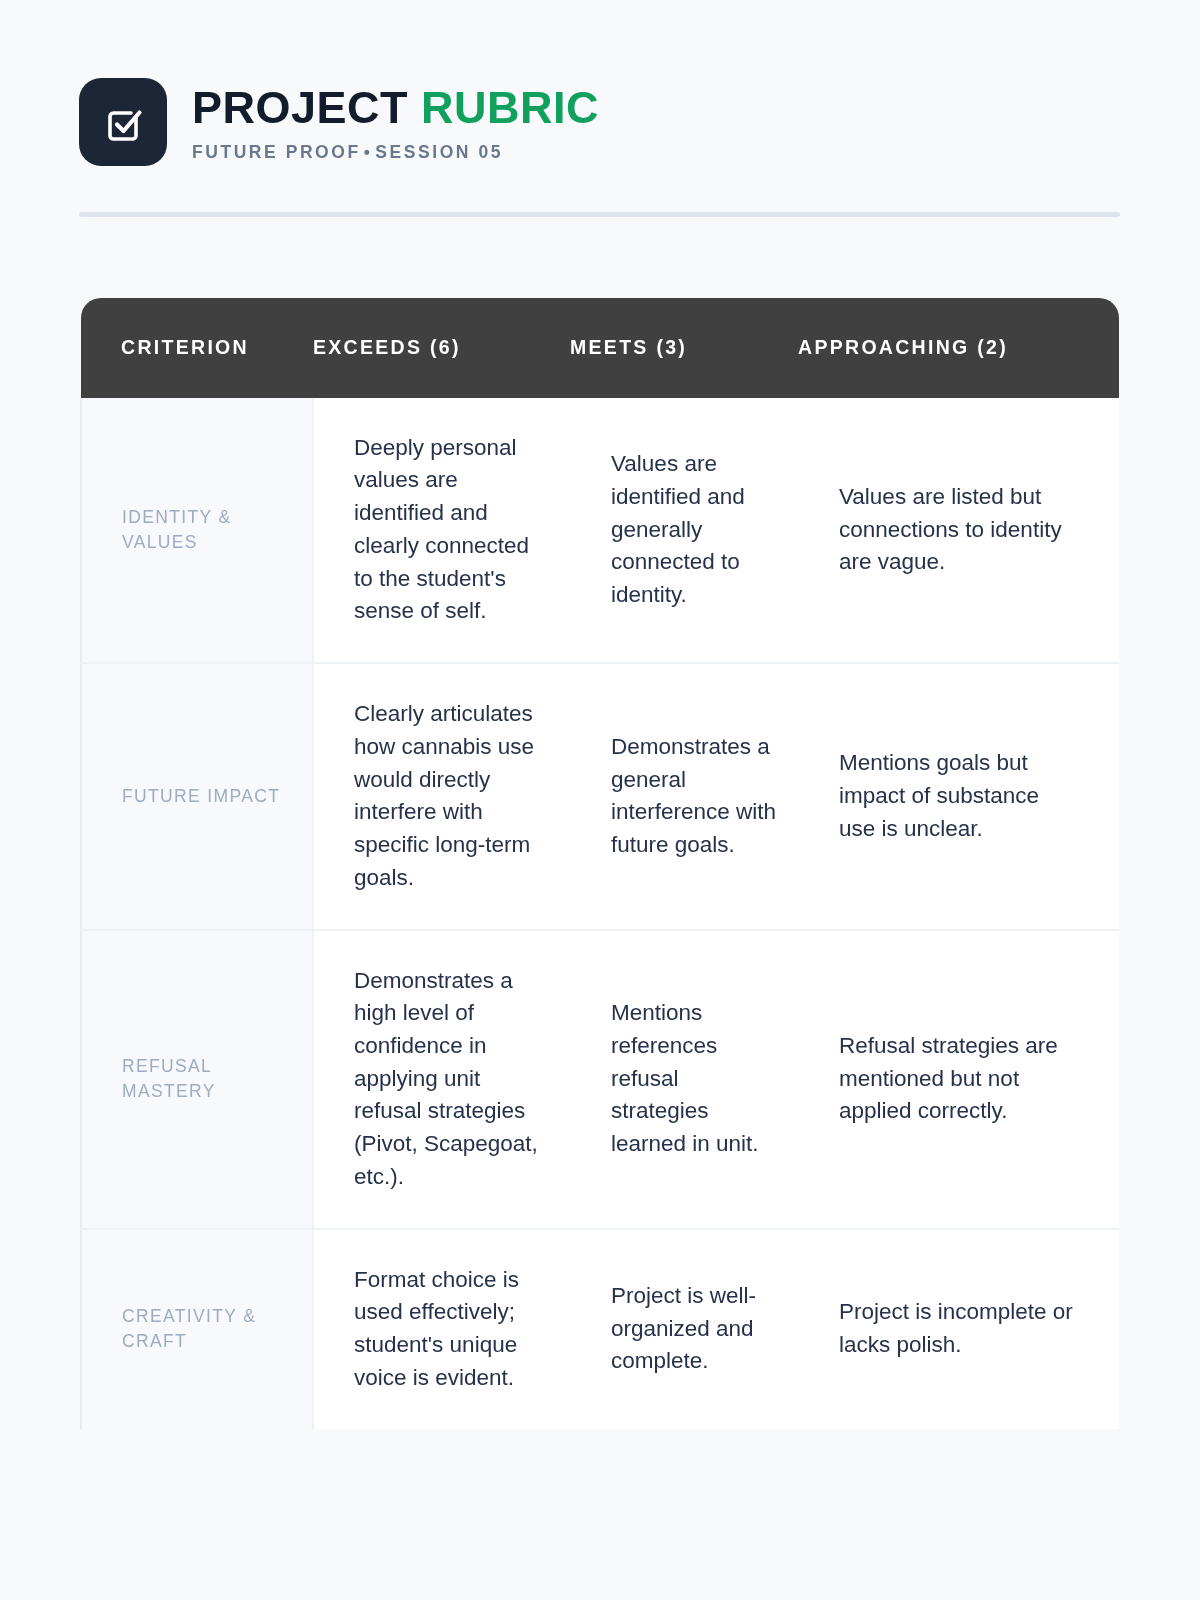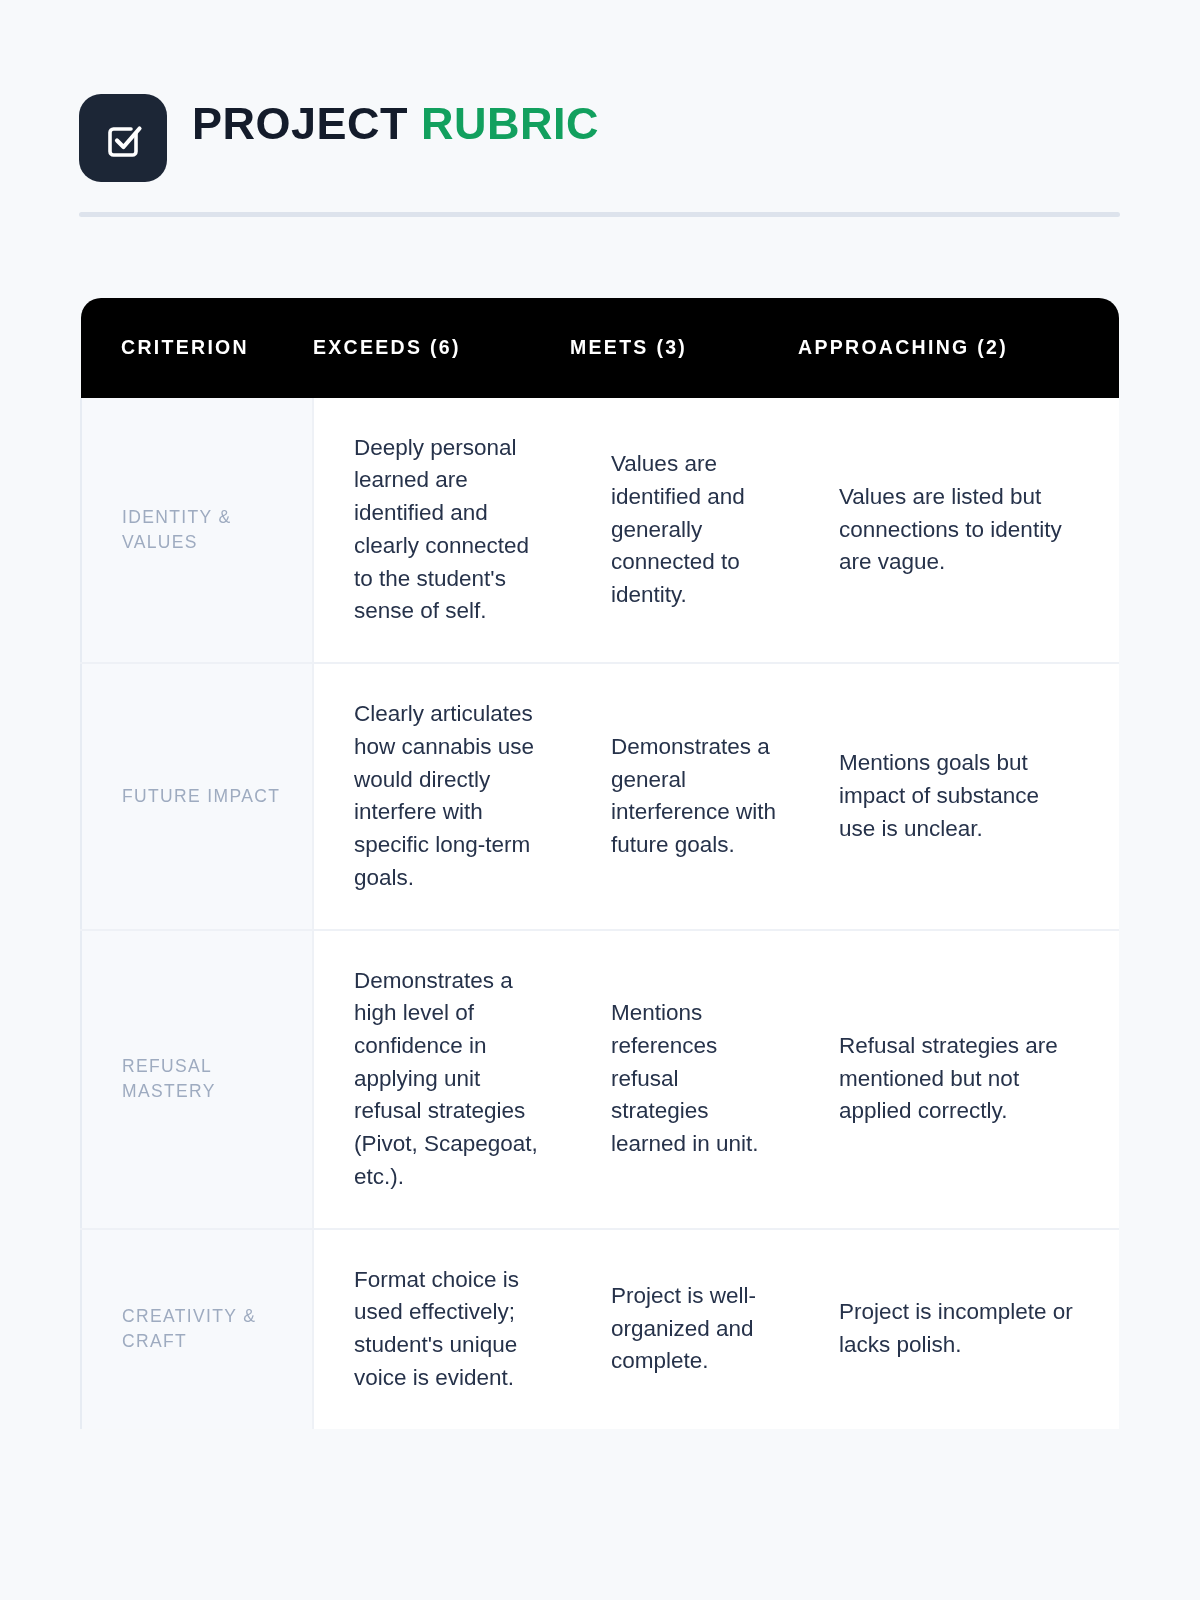--- a/index.html
+++ b/index.html
@@ -21,21 +21,20 @@
     width: 1200px;
     height: 1600px;
     overflow: hidden;
   }
 
   
   .header {
     display: flex;
     align-items: flex-start;
     padding: 78px 0 0 79px;
-    margin-top: 16px;
   }
 
   .logo-badge {
     width: 88px;
     height: 88px;
     border-radius: 22px;
     background: #1c2636;
     flex: 0 0 88px;
     display: flex;
     align-items: center;
@@ -89,21 +88,21 @@
     top: 298px;
     width: 1038px;
   }
 
   .rubric-table {
     width: 100%;
     border-collapse: collapse;
     table-layout: fixed;
   }
 
-  .rubric-table thead tr { background: #000000; }
+  .rubric-table thead tr { background: #404040; }
 
   .rubric-table thead th {
     color: #ffffff;
     font-size: 19.5px;
     font-weight: 700;
     letter-spacing: 2.3px;
     text-align: left;
     vertical-align: middle;
     padding: 36px 22px 36px 0;
     line-height: 1.42;
@@ -169,20 +168,21 @@
       <span>
         <svg width="50" height="50" viewBox="0 0 50 50" fill="none">
           <path d="M38 20.5 V38.5 A3.5 3.5 0 0 1 34.5 42 H15.5 A3.5 3.5 0 0 1 12 38.5 V19.5 A3.5 3.5 0 0 1 15.5 16 H33" stroke="#ffffff" stroke-width="3.6" stroke-linecap="round" fill="none"></path>
           <path d="M19 27.5 L25.5 34 L41.5 15.5" stroke="#ffffff" stroke-width="4.2" stroke-linecap="round" stroke-linejoin="round" fill="none"></path>
         </svg>
       </span>
     </div>
 
     <div class="title-block">
       <div class="title"><span>PROJECT</span> <span class="accent">RUBRIC</span></div>
+      <div class="subtitle"><span>FUTURE PROOF</span><span class="dot-sep">•</span><span>SESSION 05</span></div>
     </div>
   </div>
 
   <div class="divider"></div>
 
   <div class="table-wrap">
     <table class="rubric-table">
       <colgroup>
         <col class="c-criterion">
           <col class="c-exceeds">
@@ -193,21 +193,21 @@
         <tr>
           <th>CRITERION</th>
           <th>EXCEEDS (6)</th>
           <th>MEETS (3)</th>
           <th>APPROACHING (2)</th>
         </tr>
       </thead>
       <tbody>
         <tr>
           <td class="criterion-cell">IDENTITY &amp; VALUES</td>
-          <td class="level-cell exceeds">Deeply personal learned are identified and clearly connected to the student's sense of self.</td>
+          <td class="level-cell exceeds">Deeply personal values are identified and clearly connected to the student's sense of self.</td>
           <td class="level-cell meets">Values are identified and generally connected to identity.</td>
           <td class="level-cell approaching">Values are listed but connections to identity are vague.</td>
         </tr>
         <tr>
           <td class="criterion-cell">FUTURE IMPACT</td>
           <td class="level-cell exceeds">Clearly articulates how cannabis use would directly interfere with specific long-term goals.</td>
           <td class="level-cell meets">Demonstrates a general interference with future goals.</td>
           <td class="level-cell approaching">Mentions goals but impact of substance use is unclear.</td>
         </tr>
         <tr>

